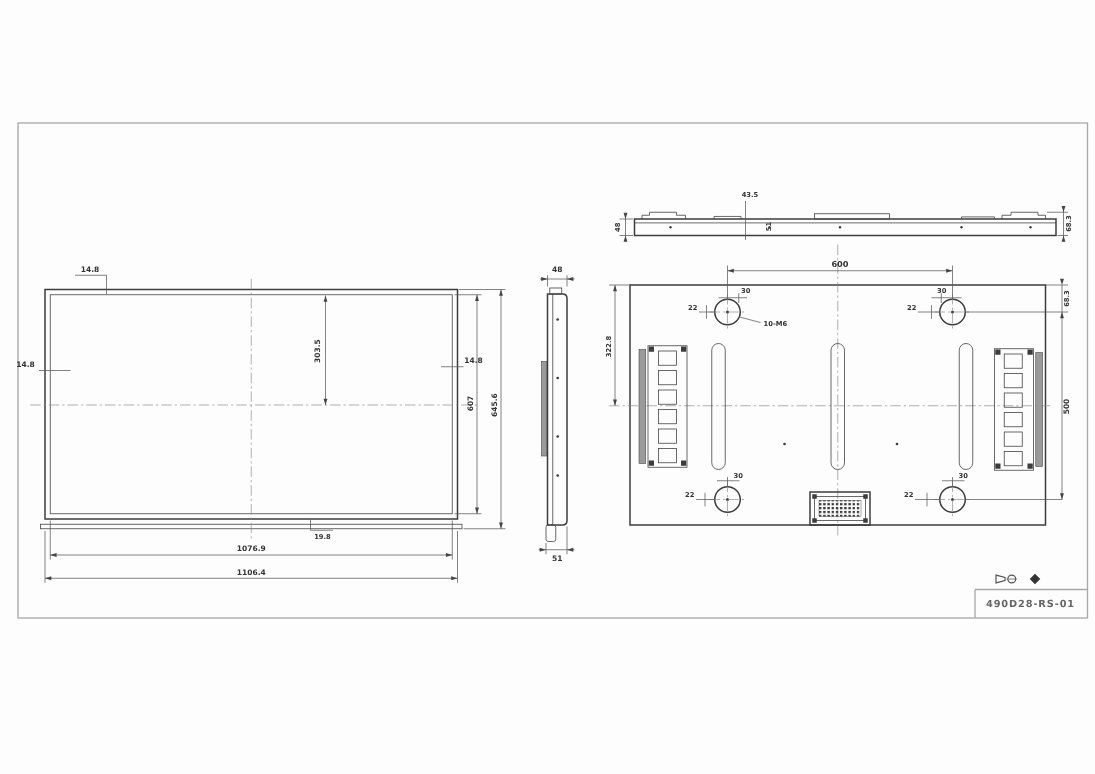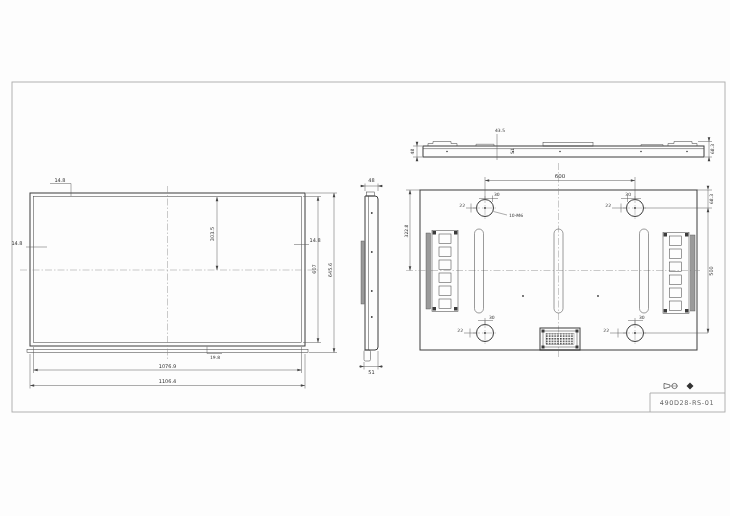--- a/index.html
+++ b/index.html
@@ -1,17 +1,17 @@
 <!DOCTYPE html>
 <html><head>
 <meta charset="utf-8">
 <style>
   html,body{margin:0;padding:0;background:#ffffff;}
   .sheet{position:relative;width:730px;height:516px;background:#fdfdfd;overflow:hidden;
-         font-family:"DejaVu Sans",sans-serif;}
+         font-family:"DejaVu Sans",sans-serif;font-weight:bold;}
   svg text{fill:#333;font-family:"DejaVu Sans",sans-serif;}
   .obj{stroke:#3c3c3c;fill:none;stroke-width:1;}
   .thin{stroke:#4a4a4a;fill:none;stroke-width:0.55;}
   .dim{stroke:#5a5a5a;fill:none;stroke-width:0.5;}
   .cl{stroke:#8a8a8a;fill:none;stroke-width:0.45;stroke-dasharray:7 2 1.5 2;}
   .fillgray{fill:#9a9a9a;stroke:#4a4a4a;stroke-width:0.4;}
   .soliddot{fill:#3c3c3c;stroke:none;}
   .t5{font-size:5px;}
   .t45{font-size:4.5px;}
   .t55{font-size:5.5px;}

